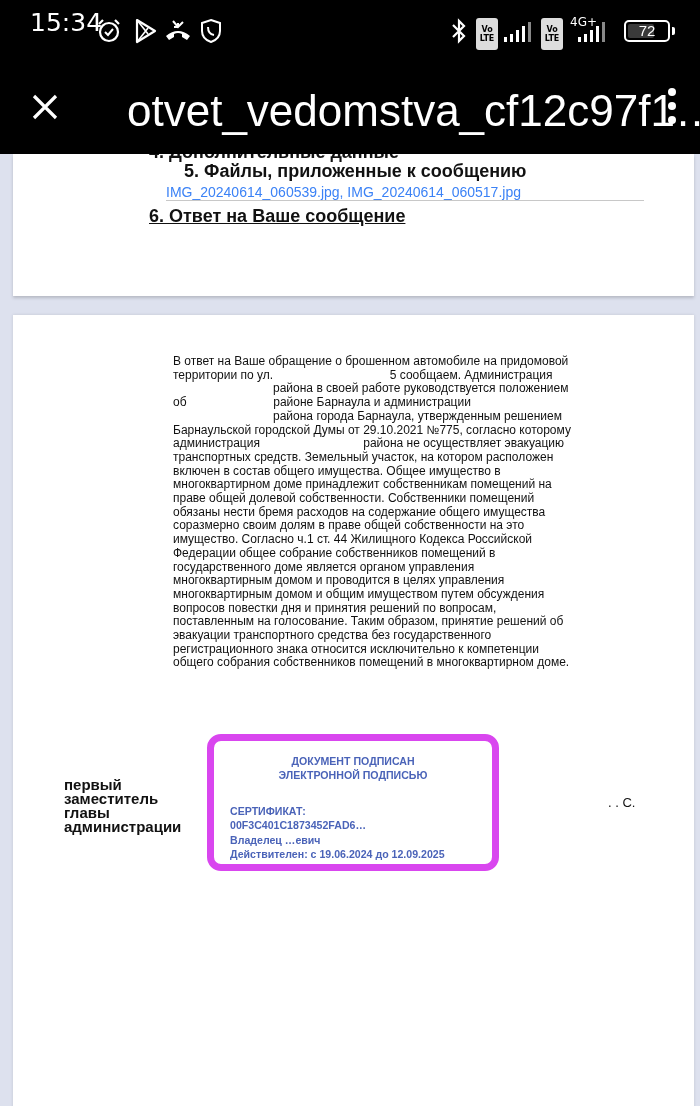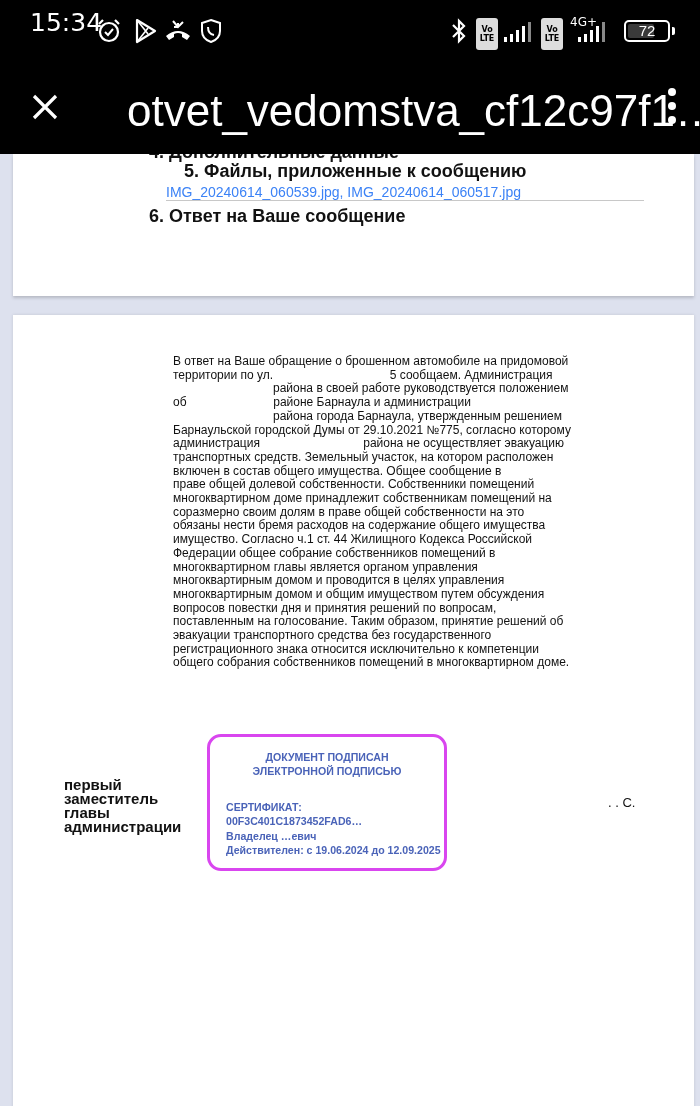--- a/index.html
+++ b/index.html
@@ -23,30 +23,30 @@
   .close-btn { position: absolute; left: 26px; top: 24px; width: 40px; height: 40px; cursor: pointer; }
   .title { position: absolute; left: 127px; top: 22px; font-size: 44px; font-family: "Liberation Sans", sans-serif; color: #fff; white-space: nowrap; }
   .more-btn { position: absolute; left: 660px; top: 24px; width: 24px; height: 42px; cursor: pointer; }
   .more-btn span { display: block; width: 8px; height: 8px; background: #fff; border-radius: 50%; margin: 0 auto 6px auto; }
 
   .page1 { position: absolute; left: 13px; top: 154px; width: 681px; height: 142px; background: #fff; box-shadow: 0 2px 3px rgba(0,0,0,0.18); overflow: hidden; }
   .clipped-heading { position: absolute; left: 136px; top: -12px; font-size: 18px; font-weight: bold; color: #111; }
   .h5 { position: absolute; left: 136px; top: 7px; font-size: 18px; font-weight: bold; color: #111; margin-left: 35px; }
   .files { position: absolute; left: 153px; top: 30px; font-size: 14px; color: #3b82f6; }
   .files-line { position: absolute; left: 153px; top: 46px; width: 478px; height: 1px; background: #c8c8c8; }
-  .h6 { position: absolute; left: 136px; top: 52px; font-size: 18px; font-weight: bold; color: #111; }
+  .h6 { position: absolute; left: 136px; top: 52px; font-size: 18px; font-weight: bold; color: #111; text-decoration: underline; }
 
   .page2 { position: absolute; left: 13px; top: 315px; width: 681px; height: 800px; background: #fff; box-shadow: 0 0 3px rgba(0,0,0,0.12); }
   .body-text { position: absolute; left: 160px; top: 40px; width: 470px; font-size: 12px; line-height: 13.7px; color: #111; }
   .body-text p { white-space: pre; }
 
   .position-label { position: absolute; left: 51px; top: 463px; font-size: 15px; font-weight: bold; line-height: 14px; color: #111; }
   .signer-name { position: absolute; left: 595px; top: 480px; font-size: 13px; color: #111; }
 
-  .stamp { position: absolute; left: 194px; top: 419px; width: 240px; height: 137px; border: 3px solid #d946ef; border-radius: 14px; color: #4a63b8; font-weight: bold; }
+  .stamp { position: absolute; left: 194px; top: 419px; width: 292px; height: 137px; border: 7px solid #d946ef; border-radius: 14px; color: #4a63b8; font-weight: bold; }
   .stamp-head { position: absolute; left: 0; right: 0; top: 13px; text-align: center; font-size: 10.6px; line-height: 14px; }
   .stamp-body { position: absolute; left: 16px; top: 63px; font-size: 10.6px; line-height: 14.3px; white-space: nowrap; }
 </style>
 </head>
 <body>
 
 <div class="status-bar">
   <span class="status-time">15:34</span>
   <svg class="sb-icon" style="left:96px" width="26" height="26" viewBox="0 0 26 26">
     <circle cx="13" cy="14" r="9" fill="none" stroke="#fff" stroke-width="2.2"></circle>
@@ -134,28 +134,28 @@
 <div class="page2">
   <div class="body-text" id="body-text">
       <p>В ответ на Ваше обращение о брошенном автомобиле на придомовой</p>
       <p>территории по ул.                                   5 сообщаем. Администрация</p>
       <p>                              района в своей работе руководствуется положением</p>
       <p>об                          районе Барнаула и администрации</p>
       <p>                              района города Барнаула, утвержденным решением</p>
       <p>Барнаульской городской Думы от 29.10.2021 №775, согласно которому</p>
       <p>администрация                               района не осуществляет эвакуацию</p>
       <p>транспортных средств. Земельный участок, на котором расположен</p>
-      <p>включен в состав общего имущества. Общее сообщение в</p>
+      <p>включен в состав общего имущества. Общее имущество в</p>
+      <p>многоквартирном доме принадлежит собственникам помещений на</p>
       <p>праве общей долевой собственности. Собственники помещений</p>
-      <p>многоквартирном доме принадлежит собственникам помещений на</p>
+      <p>обязаны нести бремя расходов на содержание общего имущества</p>
       <p>соразмерно своим долям в праве общей собственности на это</p>
-      <p>обязаны нести бремя расходов на содержание общего имущества</p>
       <p>имущество. Согласно ч.1 ст. 44 Жилищного Кодекса Российской</p>
       <p>Федерации общее собрание собственников помещений в</p>
-      <p>многоквартирном главы является органом управления</p>
+      <p>государственного доме является органом управления</p>
       <p>многоквартирным домом и проводится в целях управления</p>
       <p>многоквартирным домом и общим имуществом путем обсуждения</p>
       <p>вопросов повестки дня и принятия решений по вопросам,</p>
       <p>поставленным на голосование. Таким образом, принятие решений об</p>
       <p>эвакуации транспортного средства без государственного</p>
       <p>регистрационного знака относится исключительно к компетенции</p>
       <p>общего собрания собственников помещений в многоквартирном доме.</p>
     </div>
 
   <div class="position-label" id="position-label">

